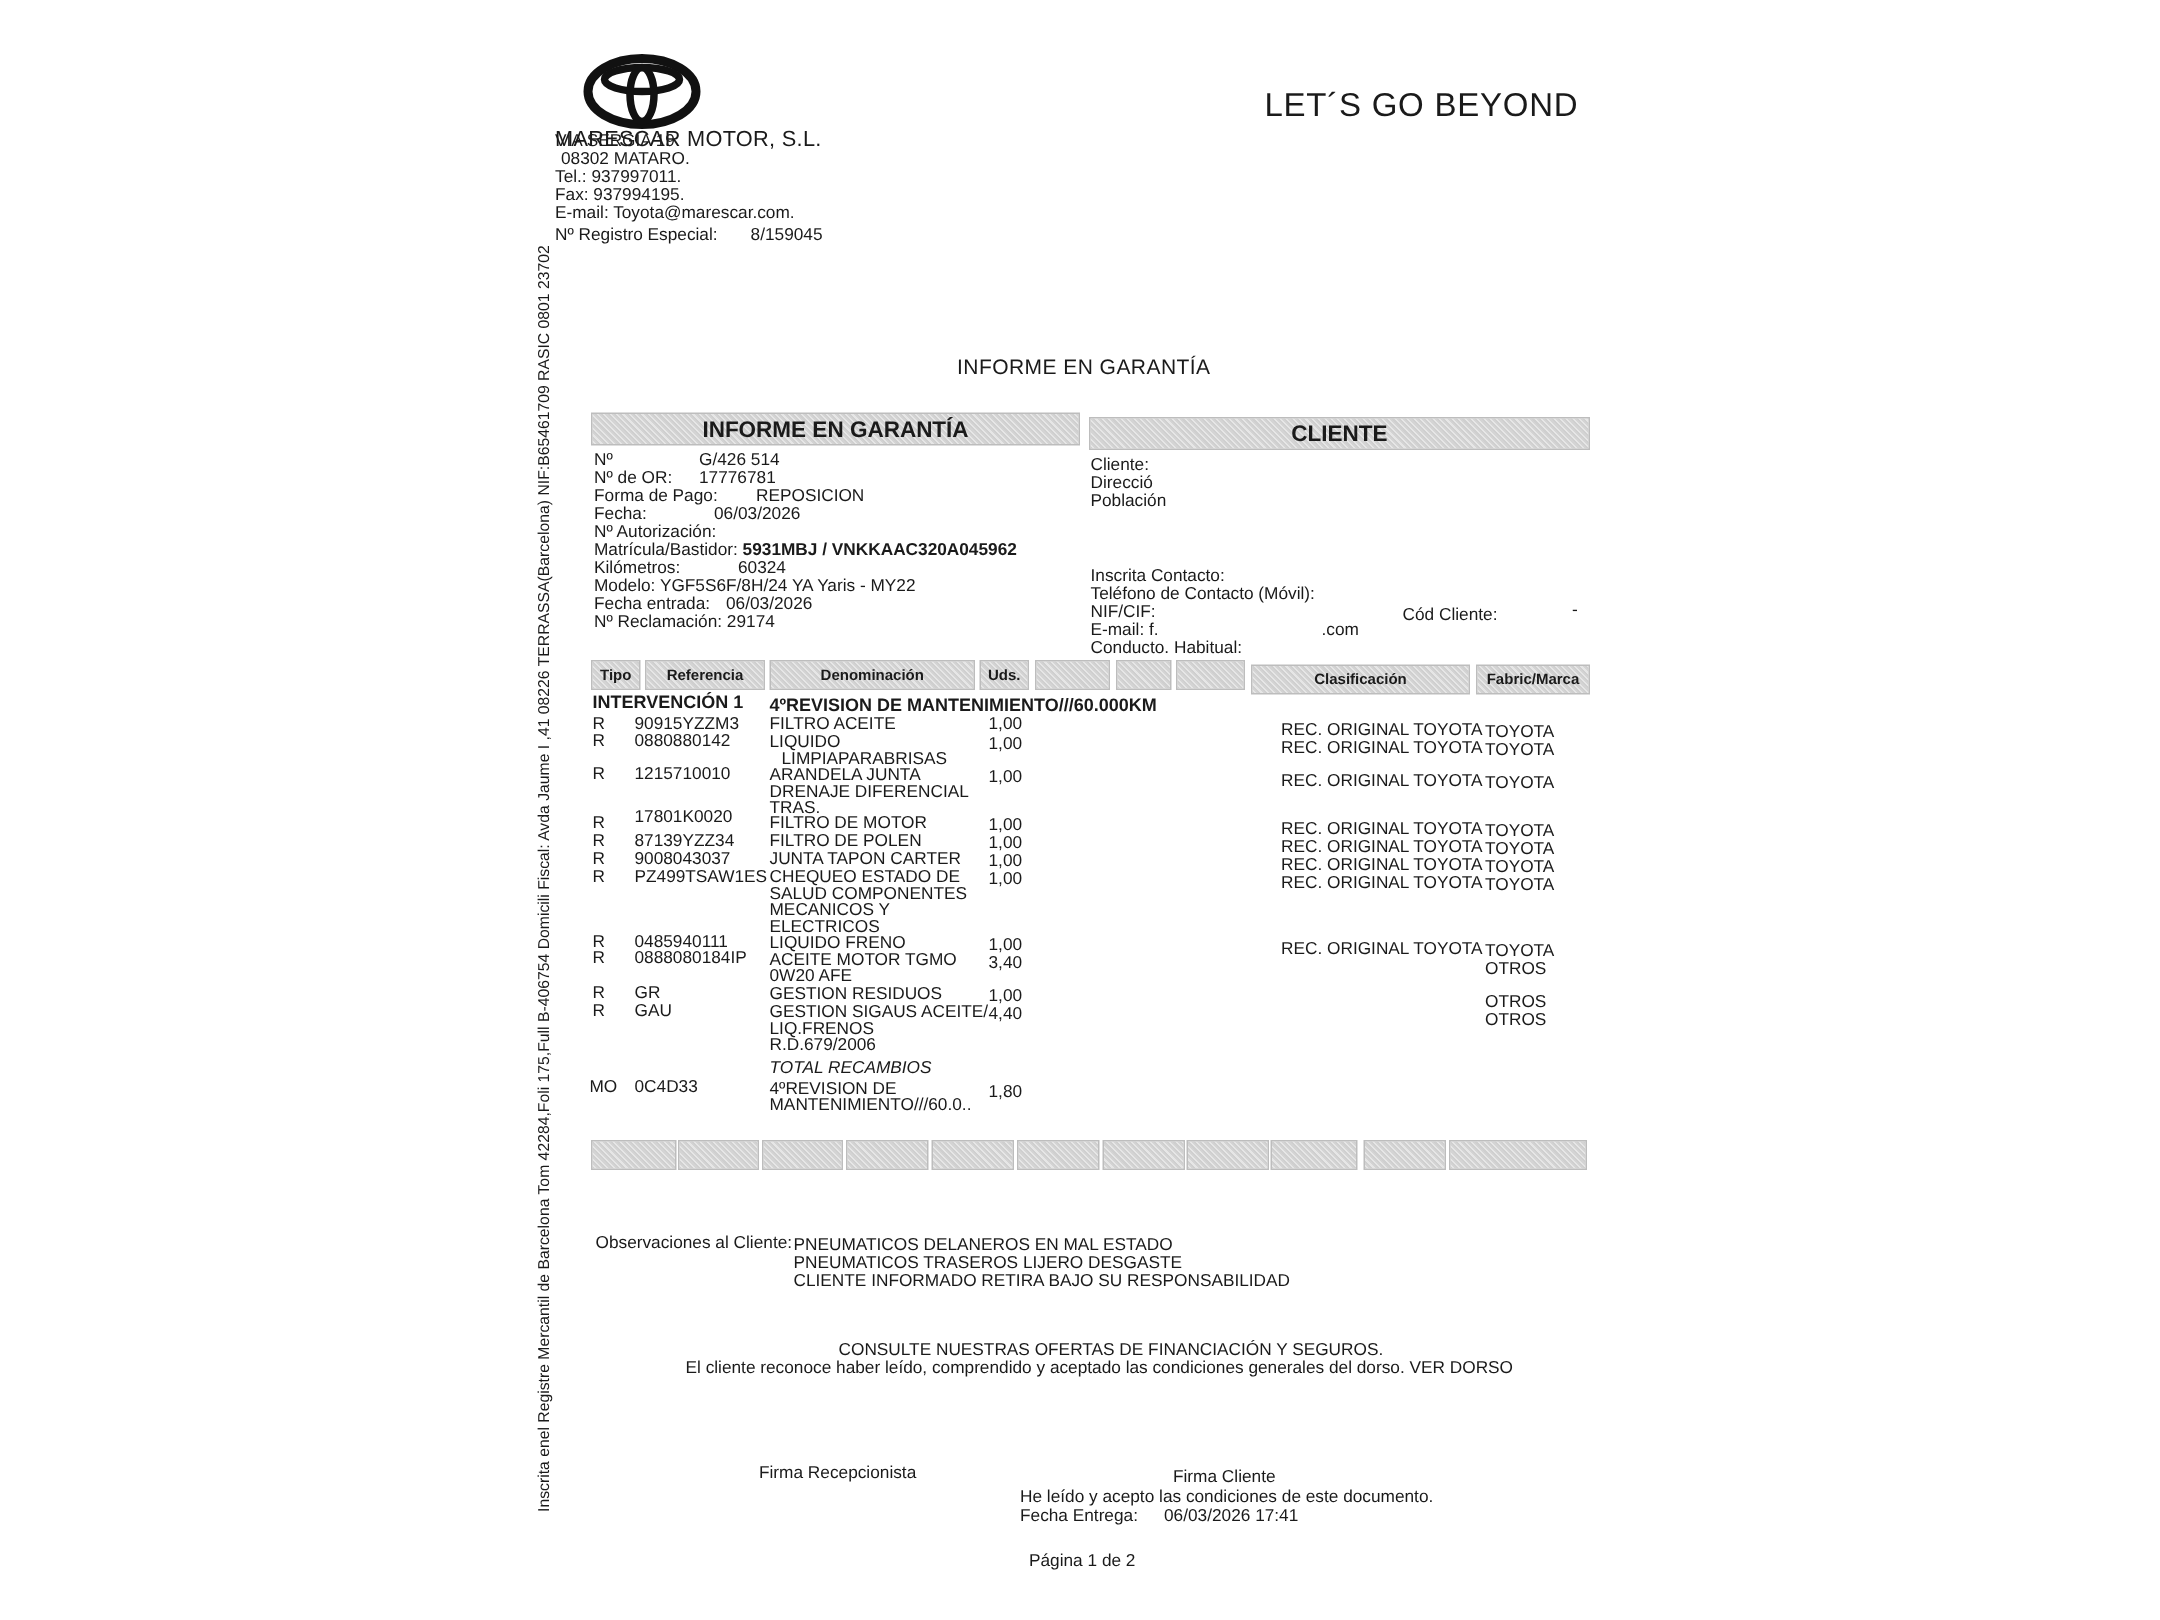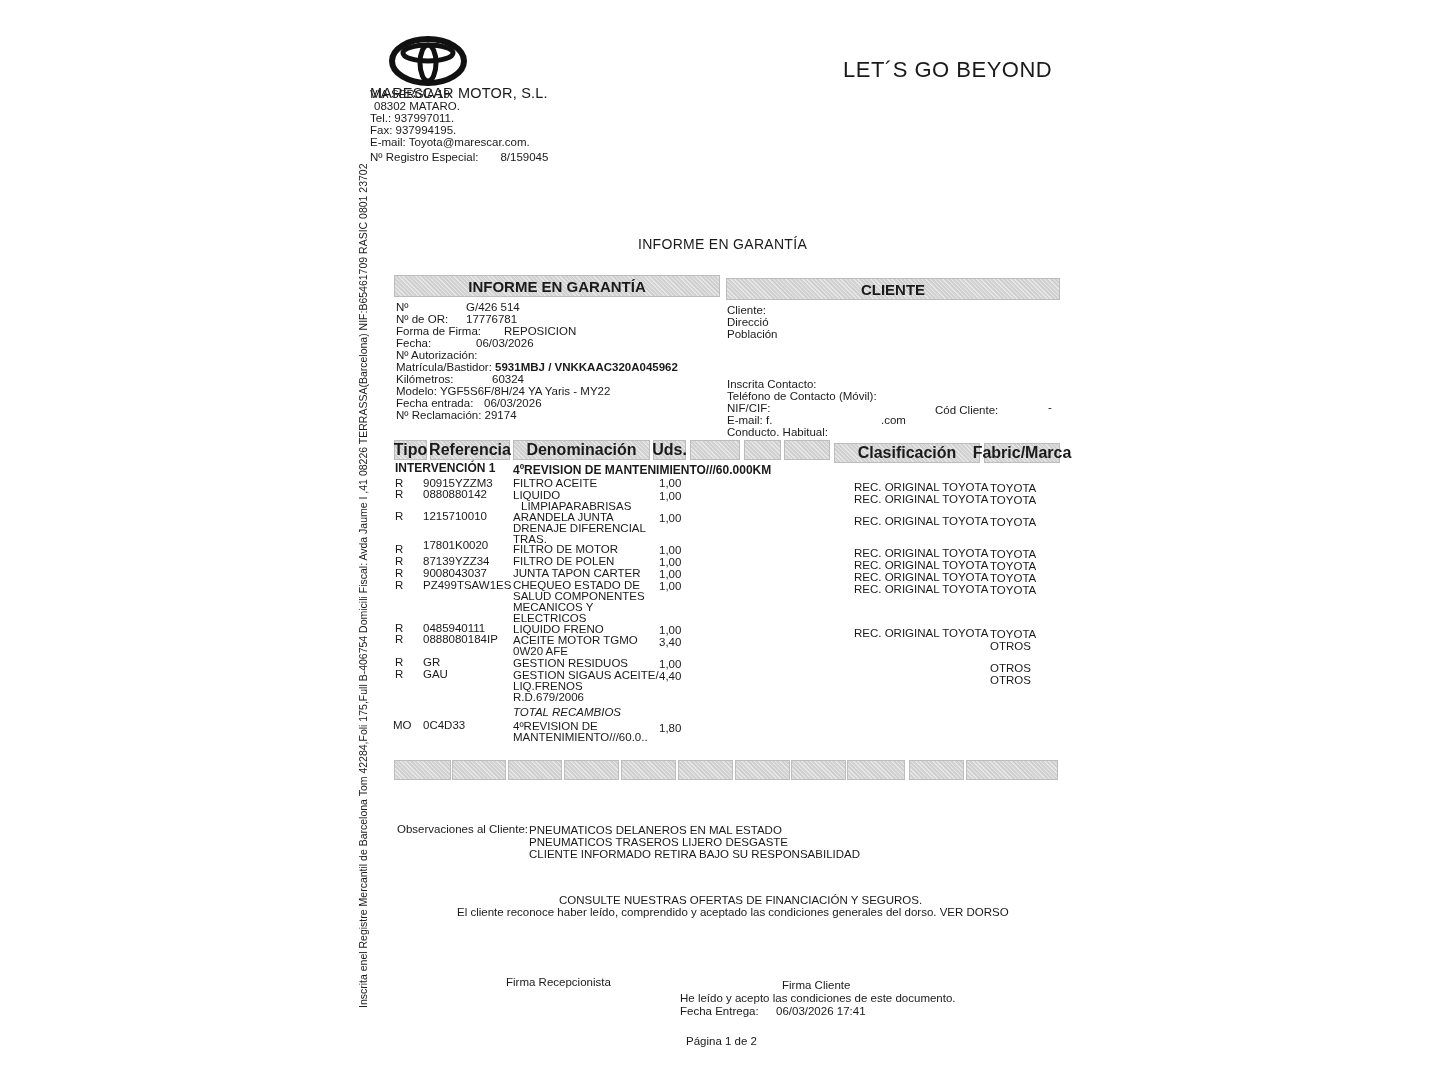--- a/index.html
+++ b/index.html
@@ -12,21 +12,21 @@
   .addr { left: 370px; top: 88px; font-size: 11.5px; line-height: 12px; }
   .slogan { left: 843px; top: 57px; font-size: 22px; letter-spacing: 0.5px; }
   .side { left: 357px; top: 1008px; transform-origin: 0 0; transform: rotate(-90deg);
           font-size: 10.5px; white-space: nowrap; width: 860px; }
   .doc-title { left: 638px; top: 236px; font-size: 14px; letter-spacing: 0.3px; }
   .shade { background: repeating-linear-gradient(45deg, #cfcfcf 0 1px, #e6e6e6 1px 2px, #d4d4d4 2px 3px);
            border: 1px solid #bdbdbd; }
   .hbar { height: 20px; display:flex; align-items:center; justify-content:center;
           font-weight: bold; font-size: 15px; }
   .th { height: 18px; display:flex; align-items:center; justify-content:center;
-        font-weight: bold; font-size: 16px; }
+        font-weight: bold; font-size: 10px; }
   .bold { font-weight: bold; }
   .it { font-style: italic; }
   .row { position: absolute; font-size: 11.5px; line-height: 11.5px; }
 </style>
 </head>
 <body>
 
 <div class="abs logo">
   <svg width="80" height="50" viewBox="0 0 80 50">
     <ellipse cx="40" cy="25" rx="36" ry="22" fill="none" stroke="#111" stroke-width="6"></ellipse>
@@ -52,21 +52,21 @@
 <div class="abs shade hbar" style="left:394px;top:275px;width:324px;">
     <span>INFORME EN GARANTÍA</span>
   </div>
 <div class="abs shade hbar" style="left:726px;top:278px;width:332px;">
     <span>CLIENTE</span>
   </div>
 
 <div class="abs sm" style="left:396px;top:301px;">
   <div><span>Nº</span><span style="position:absolute;left:70px">G/426 514</span></div>
   <div><span>Nº de OR:</span><span style="position:absolute;left:70px">17776781</span></div>
-  <div><span>Forma de Firma:</span><span style="position:absolute;left:108px">REPOSICION</span></div>
+  <div><span>Forma de Pago:</span><span style="position:absolute;left:108px">REPOSICION</span></div>
   <div><span>Fecha:</span><span style="position:absolute;left:80px">06/03/2026</span></div>
   <div><span>Nº Autorización:</span></div>
   <div><span>Matrícula/Bastidor:</span> <span class="bold">5931MBJ / VNKKAAC320A045962</span></div>
   <div><span>Kilómetros:</span><span style="position:absolute;left:96px">60324</span></div>
   <div><span>Modelo:</span> <span>YGF5S6F/8H/24 YA Yaris - MY22</span></div>
   <div><span>Fecha entrada:</span><span style="position:absolute;left:88px">06/03/2026</span></div>
   <div><span>Nº Reclamación:</span> <span>29174</span></div>
 </div>
 
 <div class="abs sm" style="left:727px;top:304px;">

